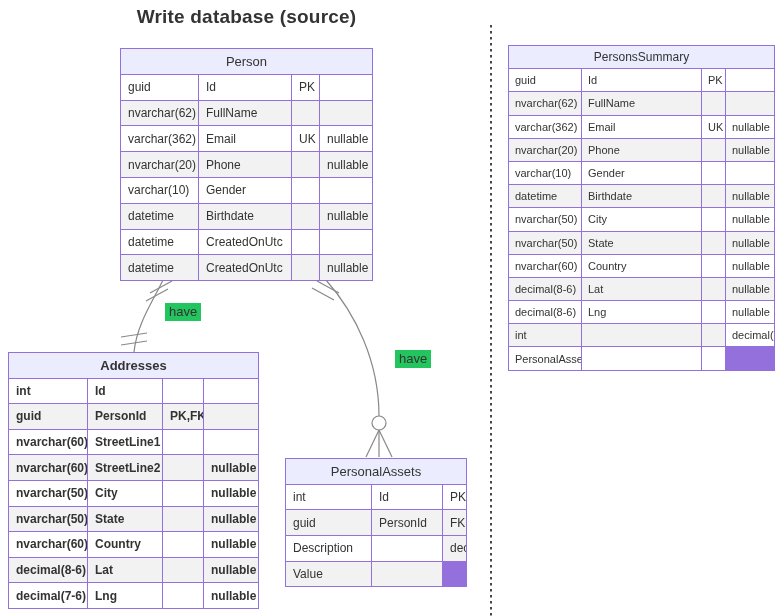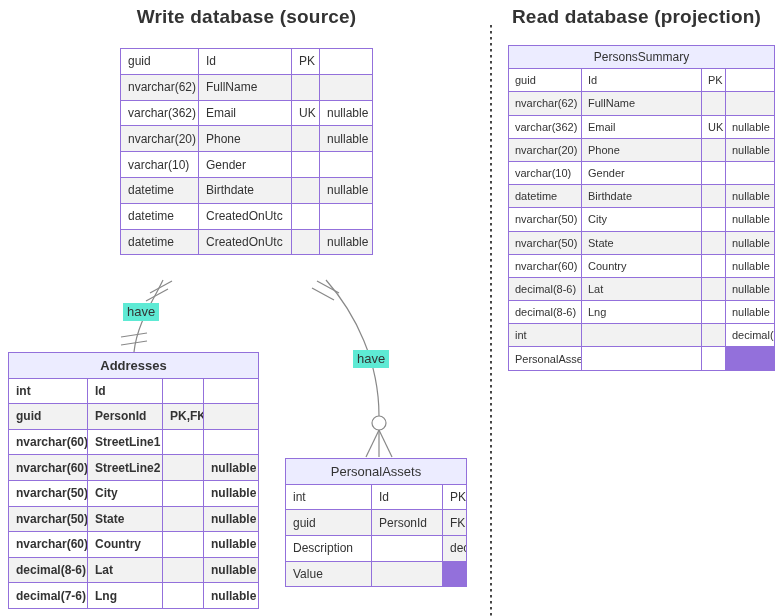--- a/index.html
+++ b/index.html
@@ -26,22 +26,22 @@
   .er-cell.alt { background:#f2f2f2; }
 
   .t-person         { left:120px; top:48px;  grid-template-columns:77px 92px 27px 52px; grid-auto-rows:24.8px; }
   .t-addresses      { left:8px;   top:352px; grid-template-columns:78px 74px 40px 54px; grid-auto-rows:24.6px;font-weight:bold; }
   .t-personalassets { left:285px; top:458px; grid-template-columns:85px 70px 23px;      grid-auto-rows:24.7px; }
   .t-personssummary { left:508px; top:45px;  grid-template-columns:72px 119px 23px 48px; grid-auto-rows:22.2px; }
   .t-personssummary .er-cell { font-size:11px; padding-left:6px; }
   .t-personssummary .er-header { font-size:12px; }
 
   
-  .edge-label { position:absolute; z-index:3; background:#5eead4; color:#333;
-                font-size:13px; padding:1px 4px; line-height:16px; }
+  .edge-label { position:absolute; z-index:3; background:#22c55e; color:#333;
+                font-size:13px; padding:1px 4px; line-height:16px;margin-left:42px; }
   .edge-label-1 { left:123px; top:303px; }
   .edge-label-2 { left:353px; top:350px; }
 </style>
 </head>
 <body>
 
 <div id="stage">
 
   <svg id="edges" width="783" height="616" viewBox="0 0 783 616">
     <g stroke="#888888" stroke-width="1.2" fill="none">
@@ -58,23 +58,23 @@
       <circle cx="379" cy="423" r="7" fill="#ffffff"></circle>
       <line x1="379" y1="430" x2="366" y2="457"></line>
       <line x1="379" y1="430" x2="379" y2="457"></line>
       <line x1="379" y1="430" x2="392" y2="457"></line>
     </g>
 
     <line x1="491" y1="25" x2="491" y2="616" stroke="#1a1a1a" stroke-width="1.6" stroke-dasharray="2.5,3.5"></line>
   </svg>
 
   <div class="sec-title title-write">Write database (source)</div>
-  <div class="sec-title title-read">Read database (projection)</div>
 
   <div class="er-table t-person">
+      <div class="er-header">Person</div>
       <div class="er-cell">guid</div>
       <div class="er-cell">Id</div>
       <div class="er-cell">PK</div>
       <div class="er-cell"></div>
       <div class="er-cell alt">nvarchar(62)</div>
       <div class="er-cell alt">FullName</div>
       <div class="er-cell alt"></div>
       <div class="er-cell alt"></div>
       <div class="er-cell">varchar(362)</div>
       <div class="er-cell">Email</div>

